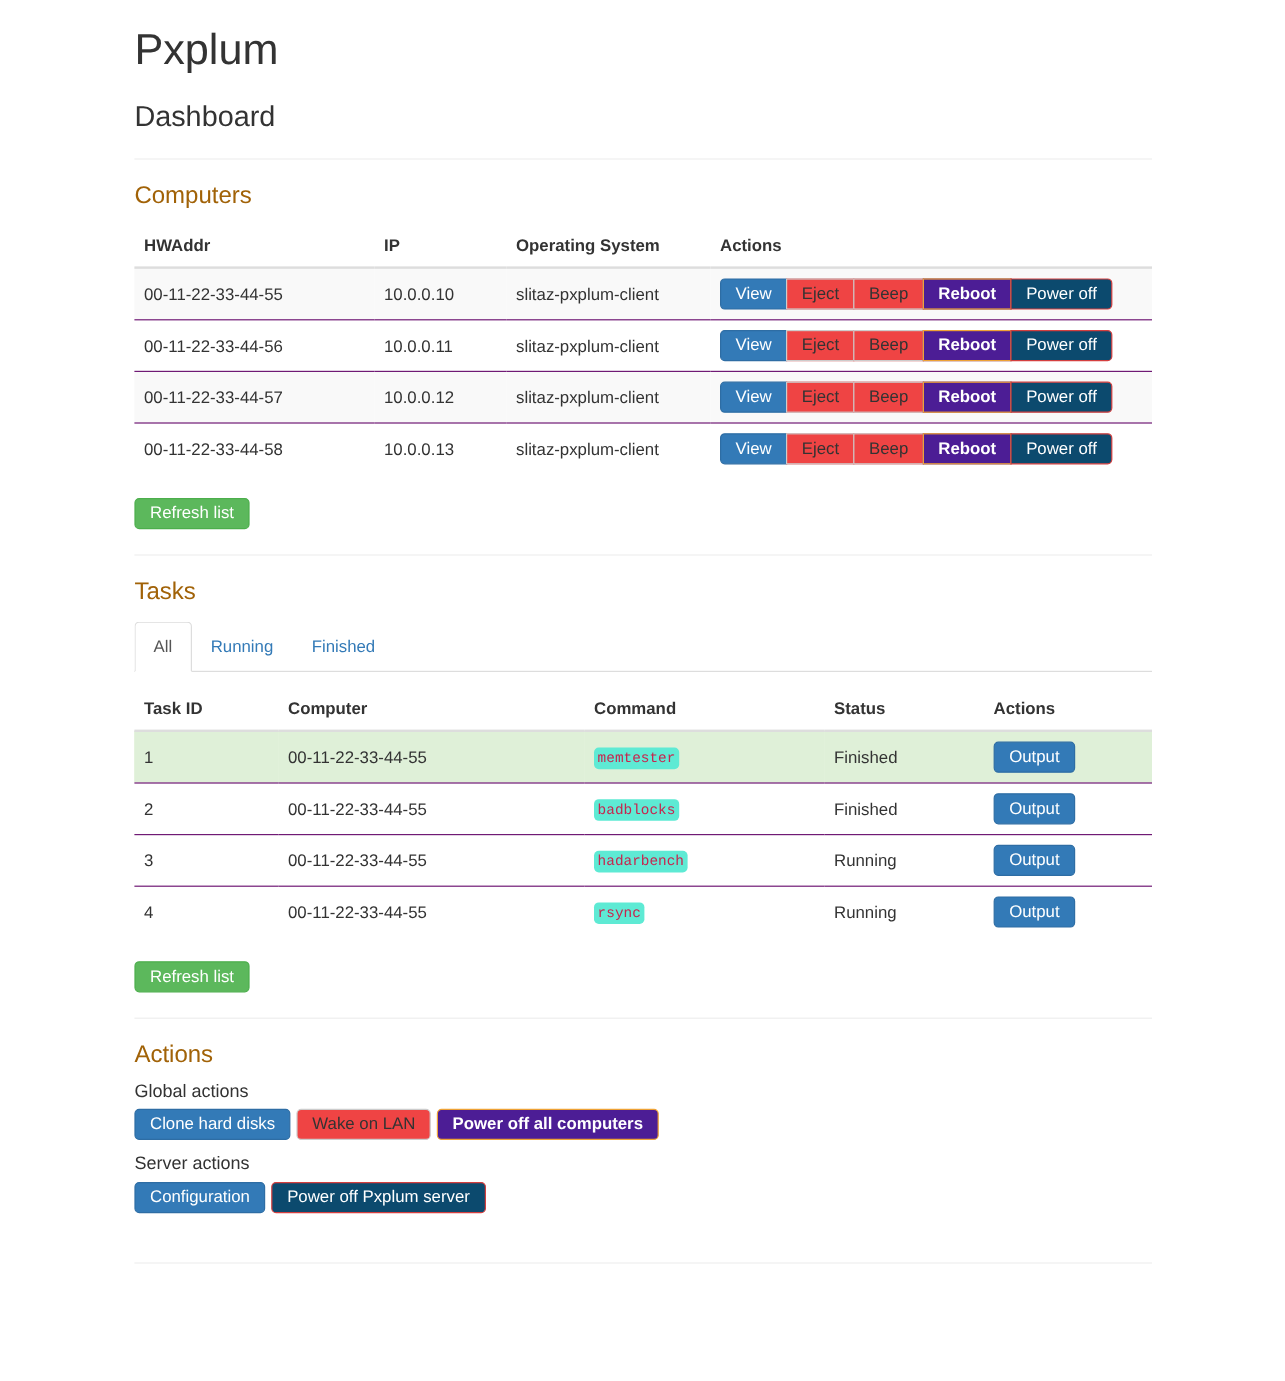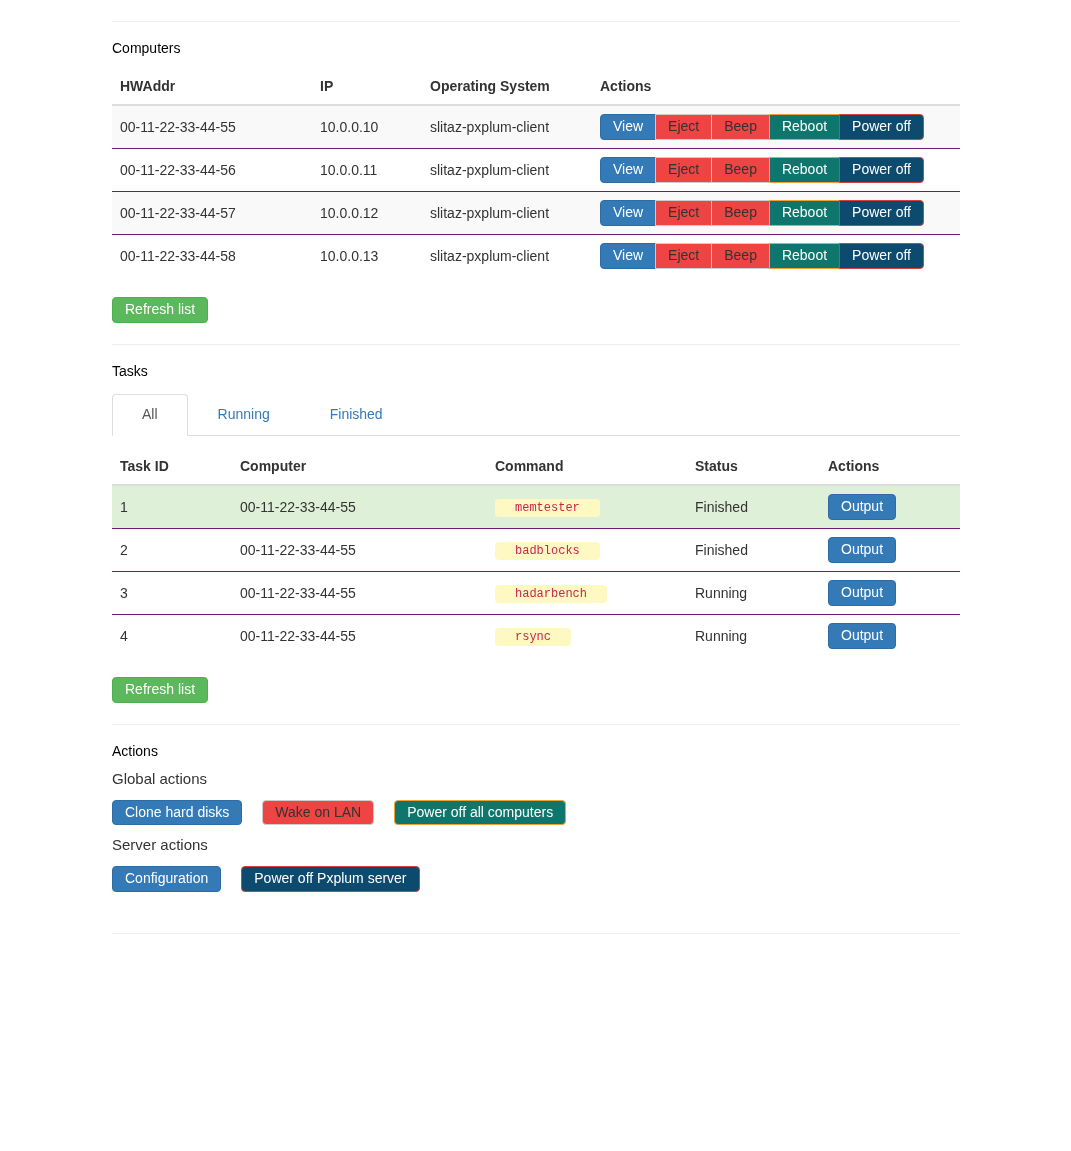--- a/index.html
+++ b/index.html
@@ -37,25 +37,25 @@
   }
 
   hr.divider {
     border: 0;
     border-top: 1px solid #eeeeee;
     margin: 21px 0 0 0;
     height: 0;
   }
 
   h3.section-title {
-    font-size: 14px;
+    font-size: 20px;
     font-weight: normal;
     line-height: 1.1;
     margin: 19px 0 0 0;
-    color: #000000;
+    color: #a16207;
   }
 
   h4.sub-label {
     font-size: 15px;
     font-weight: normal;
     line-height: 1.1;
     margin: 12px 0 6px 0;
     color: #333;
   }
 
@@ -118,85 +118,90 @@
     background-color: #337ab7;
     border-color: #2e6da4;
     color: #ffffff;
   }
   .btn-success {
     background-color: #5cb85c;
     border-color: #4cae4c;
     color: #ffffff;
   }
   .btn-warning {
-    background-color: #0f766e;
+    background-color: #4c1d95;
     border-color: #eea236;
     color: #ffffff;
+    font-weight: bold;
   }
   .btn-danger {
     background-color: #0c4a6e;
     border-color: #d43f3f;
     color: #ffffff;
   }
 
   
   .btn-group { display: inline-flex; vertical-align: middle; }
   .btn-group .btn { border-radius: 0; margin-left: -1px; position: relative; }
   .btn-group .btn:first-child { border-radius: 4px 0 0 4px; margin-left: 0; }
   .btn-group .btn:last-child { border-radius: 0 4px 4px 0; }
 
   
-  .btn-row { display: flex; gap: 20px; align-items: flex-start; margin-top: 12px; }
+  .btn-row { display: flex; gap: 5px; align-items: flex-start; margin-top: 0; }
 
   .refresh-wrap { margin-top: 20px; }
 
   
   .nav-tabs {
     list-style: none;
     margin: 14px 0 0 0;
     padding: 0;
     display: flex;
     border-bottom: 1px solid #dddddd;
   }
   .nav-tabs li { margin-bottom: -1px; }
   .nav-tabs li a {
     display: block;
-    padding: 10px 29px;
+    padding: 10px 15px;
     font-size: 14px;
     line-height: 1.42857;
     color: #337ab7;
     text-decoration: none;
     border: 1px solid transparent;
     border-radius: 4px 4px 0 0;
   }
   .nav-tabs li.active a {
     color: #555555;
     background: #ffffff;
     border-color: #dddddd #dddddd #ffffff;
     cursor: default;
   }
 
   
   code.cmd {
     font-family: "Liberation Mono", monospace;
     font-size: 12px;
     color: #c7254e;
-    background-color: #fef9c3;
-    padding: 2px 20px;
+    background-color: #5eead4;
+    padding: 2px 3px;
     border-radius: 4px;
     white-space: nowrap;
   }
 
   .spacer-lg { height: 20px; }
 </style>
 </head>
 <body>
 
 <div class="container">
 
+  <div class="page-header">
+    <h1 class="app-title">Pxplum</h1>
+    <h2 class="page-subtitle">Dashboard</h2>
+  </div>
 
   <hr class="divider">
 
   <h3 class="section-title">Computers</h3>
 
   <table class="data-table">
     <thead>
       <tr>
         <th class="col-hw">HWAddr</th>
         <th class="col-ip">IP</th>

